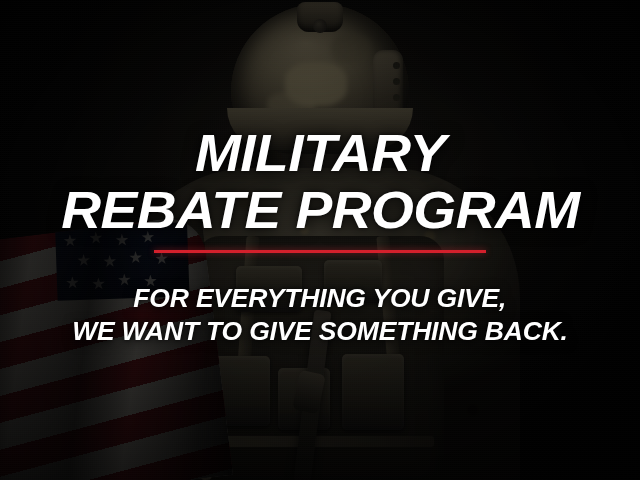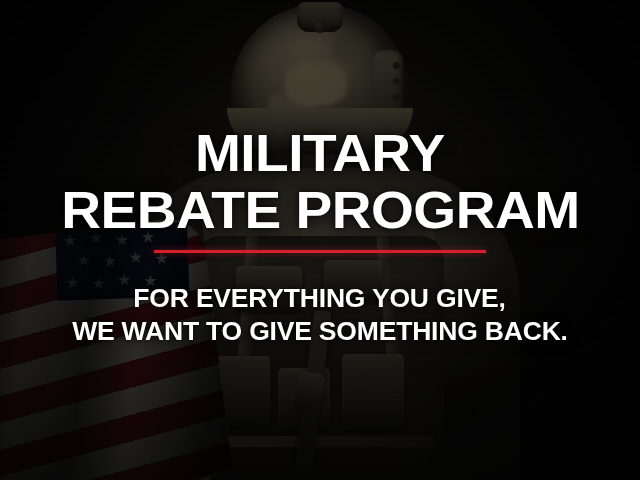--- a/index.html
+++ b/index.html
@@ -322,20 +322,21 @@
 
   
   .content {
     position: absolute;
     inset: 0;
     display: flex;
     flex-direction: column;
     align-items: center;
     justify-content: flex-start;
     text-align: center;
+    font-style: italic;
   }
 
   .headline {
     color: #ffffff;
     font-family: "Liberation Sans", sans-serif;
     font-weight: bold;
     text-transform: uppercase;
     line-height: .98;
     letter-spacing: -0.5px;
     text-shadow: 0 2px 14px rgba(0,0,0,.85), 0 0 4px rgba(0,0,0,.7);

